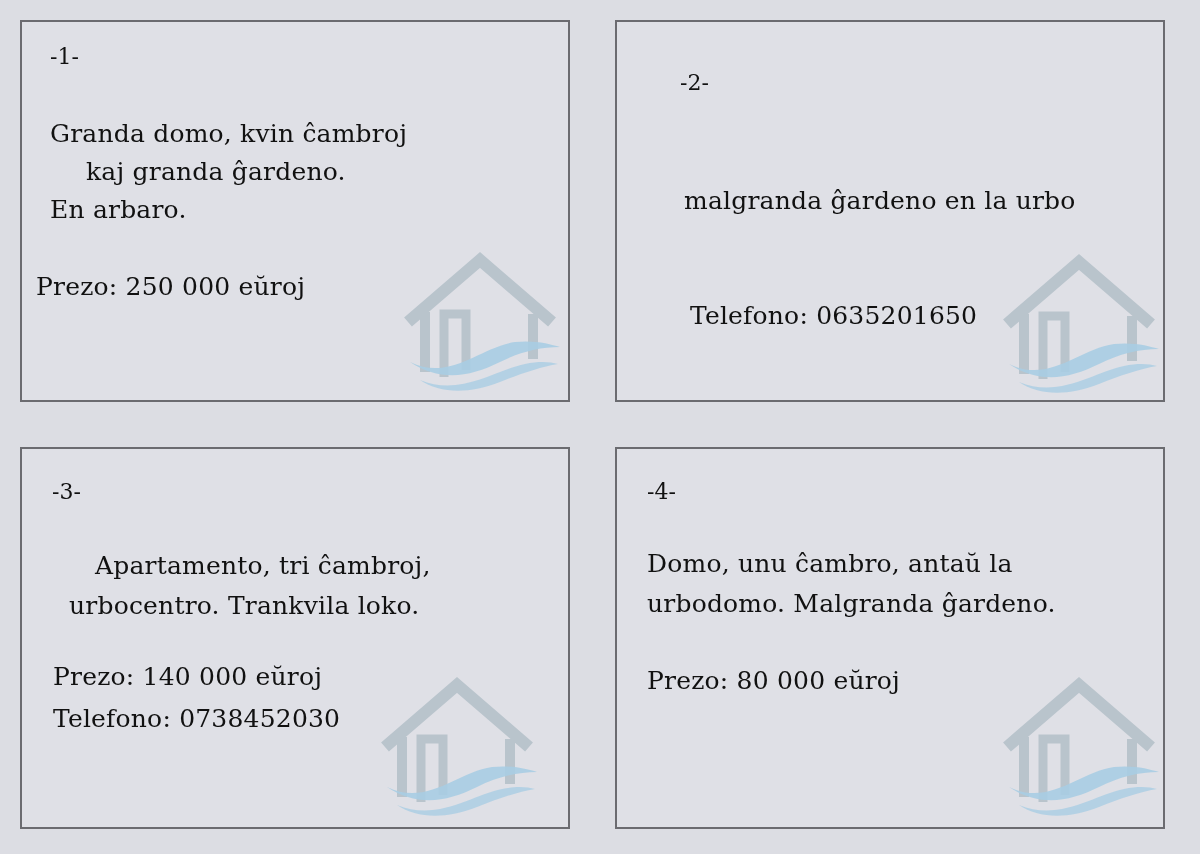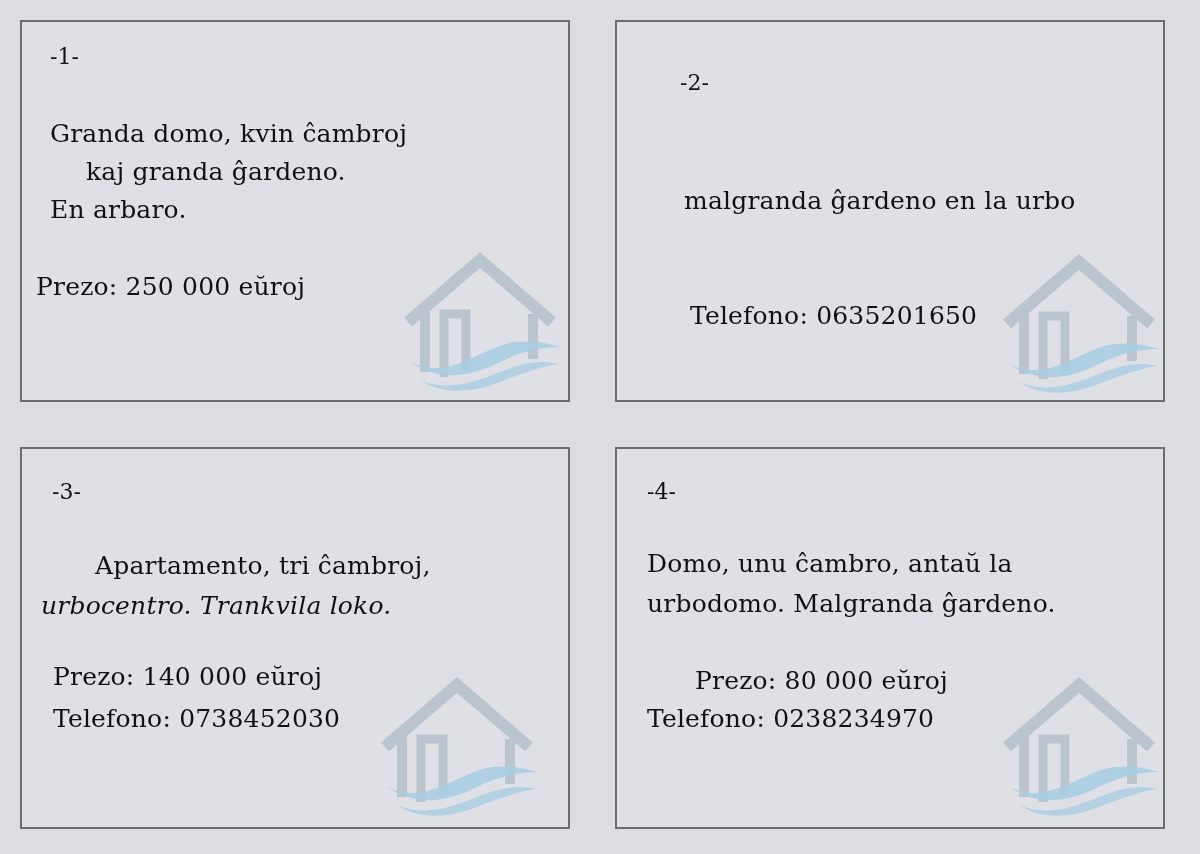--- a/index.html
+++ b/index.html
@@ -60,21 +60,21 @@
     <rect x="128" y="62" width="10" height="45" fill="#b9c4cc"></rect>
     <path d="M10,110 C50,130 80,95 115,90 C135,88 150,92 160,95 C140,95 120,100 100,110 C70,125 40,130 10,110 Z" fill="#a9cde3" opacity="0.9"></path>
     <path d="M20,128 C60,145 95,118 125,112 C140,109 150,110 158,112 C140,115 120,122 100,130 C70,142 40,142 20,128 Z" fill="#a9cde3" opacity="0.8"></path>
   </svg>
   <div class="txt" style="left:73px;top:275px;">Telefono: 0635201650</div>
 </div>
 
 <div class="card" style="left:20px;top:447px;width:550px;height:382px;">
   <div class="num" style="left:30px;top:30px;">-3-</div>
   <div class="txt" style="left:47px;top:98px;margin-left:26px;">Apartamento, tri ĉambroj,</div>
-  <div class="txt" style="left:19px;top:138px;font-style:italic;">urbocentro. Trankvila loko.</div>
+  <div class="txt" style="left:47px;top:138px;">urbocentro. Trankvila loko.</div>
   <svg class="logo" style="left:355px;top:228px;" viewBox="0 0 165 145">
     <polyline points="8,70 80,8 152,70" fill="none" stroke="#b9c4cc" stroke-width="12"></polyline>
     <rect x="20" y="60" width="10" height="60" fill="#b9c4cc"></rect>
     <polyline points="44,125 44,62 66,62 66,118" fill="none" stroke="#b9c4cc" stroke-width="9"></polyline>
     <rect x="128" y="62" width="10" height="45" fill="#b9c4cc"></rect>
     <path d="M10,110 C50,130 80,95 115,90 C135,88 150,92 160,95 C140,95 120,100 100,110 C70,125 40,130 10,110 Z" fill="#a9cde3" opacity="0.9"></path>
     <path d="M20,128 C60,145 95,118 125,112 C140,109 150,110 158,112 C140,115 120,122 100,130 C70,142 40,142 20,128 Z" fill="#a9cde3" opacity="0.8"></path>
   </svg>
   <div class="txt" style="left:31px;top:209px;">Prezo: 140 000 eŭroj</div>
   <div class="txt" style="left:31px;top:251px;">Telefono: 0738452030</div>
@@ -85,15 +85,14 @@
   <div class="txt" style="left:30px;top:96px;">Domo, unu ĉambro, antaŭ la</div>
   <div class="txt" style="left:30px;top:136px;">urbodomo. Malgranda ĝardeno.</div>
   <svg class="logo" style="left:382px;top:228px;" viewBox="0 0 165 145">
     <polyline points="8,70 80,8 152,70" fill="none" stroke="#b9c4cc" stroke-width="12"></polyline>
     <rect x="20" y="60" width="10" height="60" fill="#b9c4cc"></rect>
     <polyline points="44,125 44,62 66,62 66,118" fill="none" stroke="#b9c4cc" stroke-width="9"></polyline>
     <rect x="128" y="62" width="10" height="45" fill="#b9c4cc"></rect>
     <path d="M10,110 C50,130 80,95 115,90 C135,88 150,92 160,95 C140,95 120,100 100,110 C70,125 40,130 10,110 Z" fill="#a9cde3" opacity="0.9"></path>
     <path d="M20,128 C60,145 95,118 125,112 C140,109 150,110 158,112 C140,115 120,122 100,130 C70,142 40,142 20,128 Z" fill="#a9cde3" opacity="0.8"></path>
   </svg>
-  <div class="txt" style="left:30px;top:213px;margin-left:48px;">Prezo: 80 000 eŭroj</div>
-  <div class="txt" style="left:30px;top:251px;">Telefono: 0238234970</div>
+  <div class="txt" style="left:30px;top:213px;">Prezo: 80 000 eŭroj</div>
 </div>
 
 </body></html>

